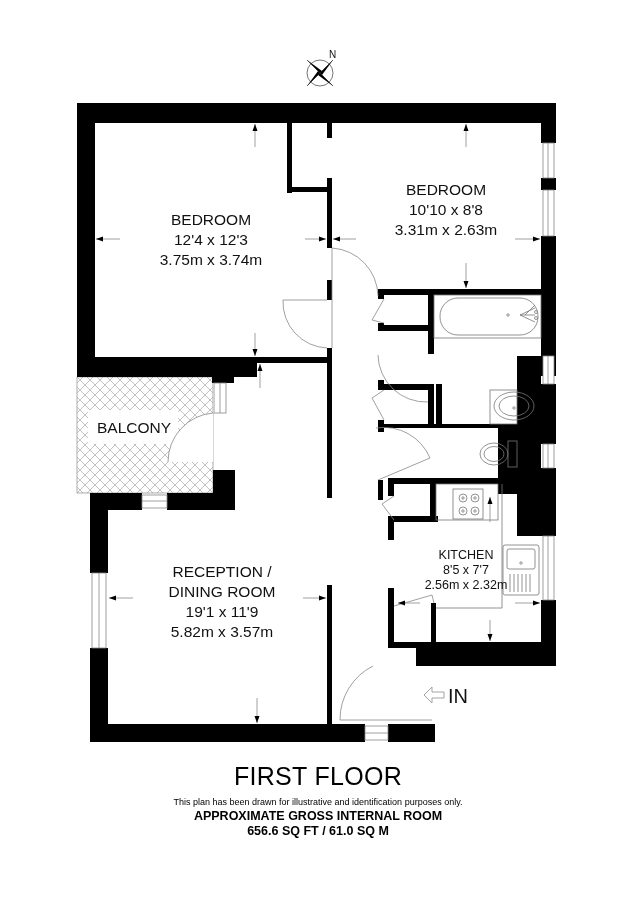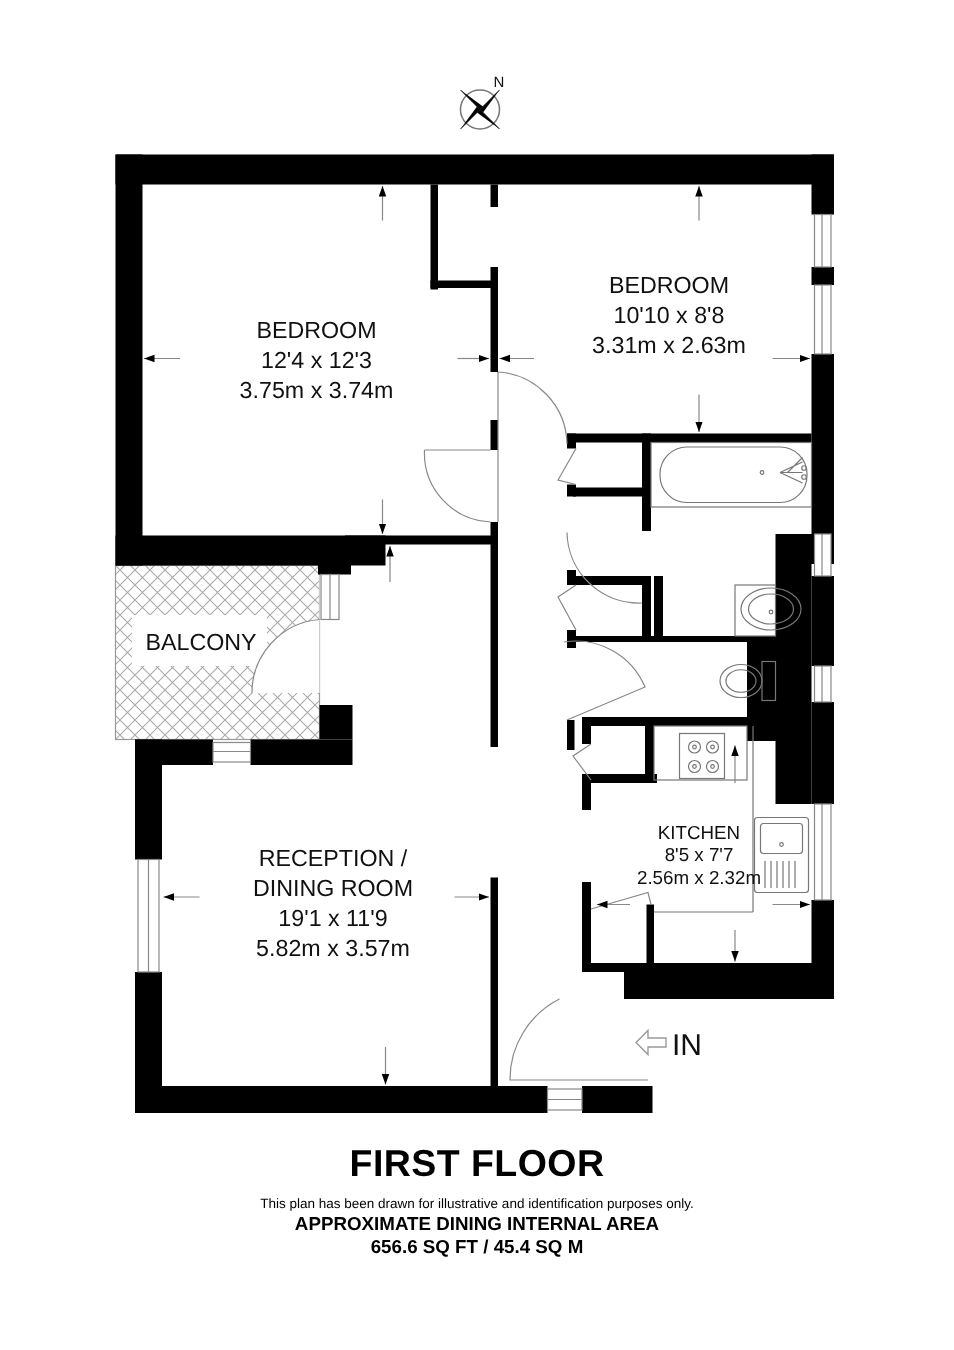--- a/index.html
+++ b/index.html
@@ -4,21 +4,21 @@
 <style>
   html, body { margin: 0; padding: 0; background: #ffffff; }
   body { width: 636px; height: 900px; position: relative; overflow: hidden;
          font-family: "Liberation Sans", sans-serif; color: #000; }
   svg { position: absolute; left: 0; top: 0; }
   .lbl { font-family: "Liberation Sans", sans-serif; font-size: 15.5px; fill: #111; text-anchor: middle; }
   .lbl-s { font-family: "Liberation Sans", sans-serif; font-size: 12.5px; fill: #111; text-anchor: middle; }
   .in-lbl { font-family: "Liberation Sans", sans-serif; font-size: 20px; fill: #111; }
   .n-lbl { font-family: "Liberation Sans", sans-serif; font-size: 10px; fill: #111; }
   .footer { position: absolute; left: 0; width: 636px; text-align: center; }
-  .floor-title { top: 762px; font-size: 25px; font-weight: bold; letter-spacing: 0.3px; }
+  .floor-title { top: 762px; font-size: 25px; font-weight: normal; letter-spacing: 0.3px; }
   .area-title { top: 809px; font-size: 12.5px; font-weight: bold; }
   .area-value { top: 824px; font-size: 12.5px; font-weight: bold; }
   .disclaimer { top: 797px; font-size: 9px; }
 </style>
 </head>
 <body>
 
 <svg width="636" height="900" viewBox="0 0 636 900">
   <defs>
     <pattern id="hatch" width="10" height="10" patternUnits="userSpaceOnUse">
@@ -229,15 +229,15 @@
     <text class="lbl-s" x="466" y="589">2.56m x 2.32m</text>
   </g>
 
   <g>
     <path d="M424,695 L432,687 L432,692 L444,692 L444,698 L432,698 L432,703 Z" fill="none" stroke="#999" stroke-width="0.9"></path>
     <text class="in-lbl" x="448" y="703">IN</text>
   </g>
 </svg>
 
 <div class="footer floor-title">FIRST FLOOR</div>
-<div class="footer area-title">APPROXIMATE DINING INTERNAL AREA</div>
-<div class="footer area-value">656.6 SQ FT / 45.4 SQ M</div>
+<div class="footer area-title">APPROXIMATE GROSS INTERNAL ROOM</div>
+<div class="footer area-value">656.6 SQ FT / 61.0 SQ M</div>
 <div class="footer disclaimer">This plan has been drawn for illustrative and identification purposes only.</div>
 
 </body></html>

